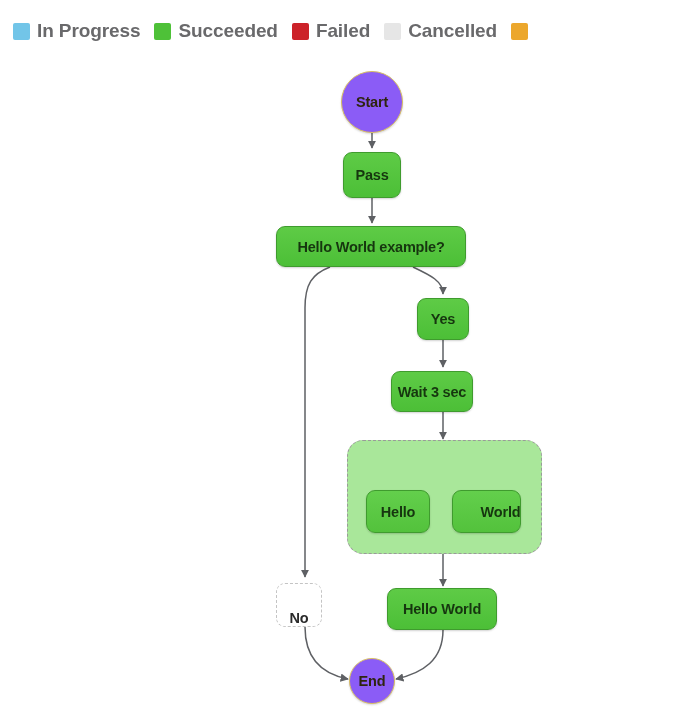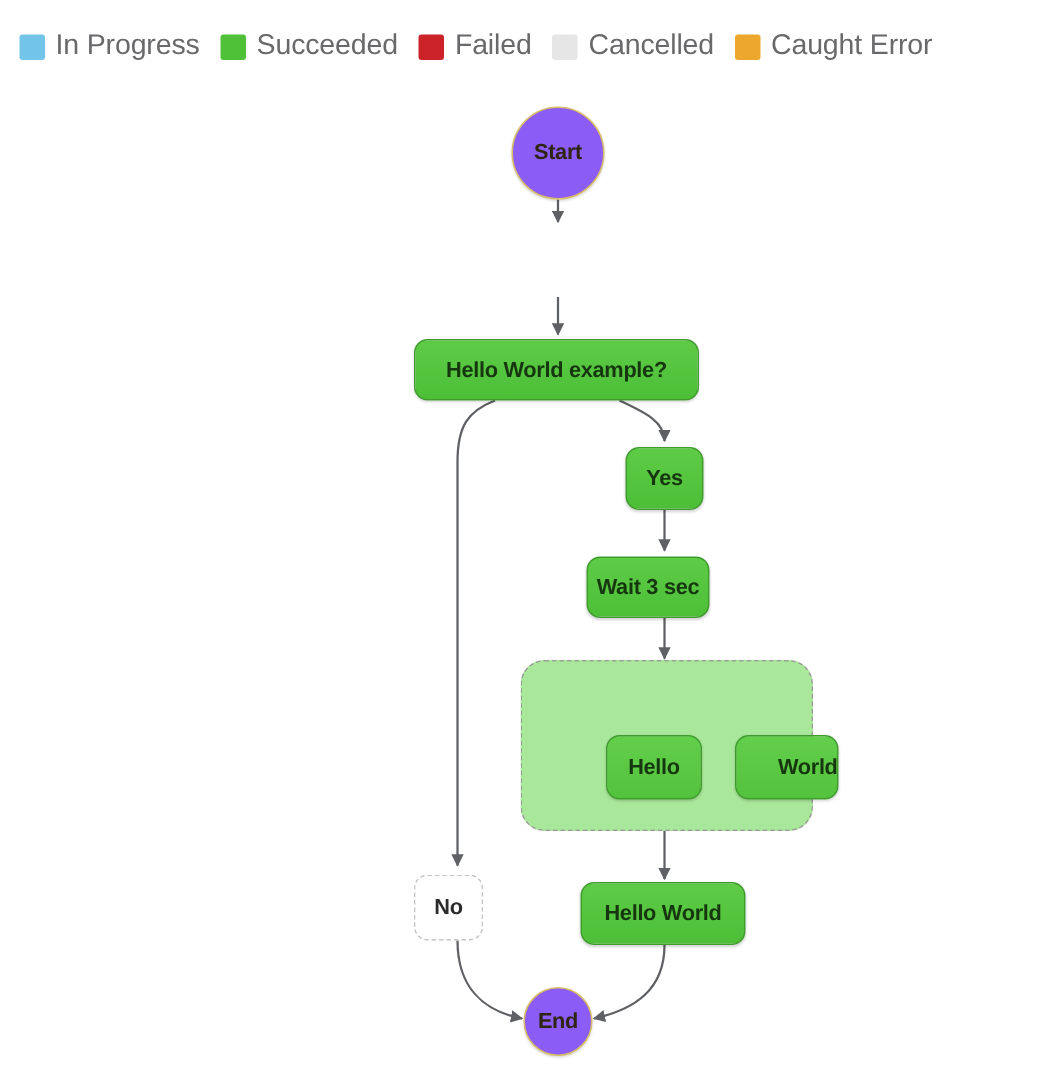--- a/index.html
+++ b/index.html
@@ -21,20 +21,21 @@
   #legend {
     position: absolute;
     left: 0;
     top: 0;
     width: 700px;
     height: 62px;
     display: flex;
     align-items: center;
     padding-left: 13px;
     box-sizing: border-box;
+    font-weight: bold;
   }
   .legend-item {
     display: flex;
     align-items: center;
     margin-right: 14px;
     white-space: nowrap;
   }
   .legend-swatch {
     width: 17px;
     height: 17px;
@@ -83,34 +84,34 @@
     background: linear-gradient(180deg, #5ecb46 0%, #4cbf37 100%);
     border: 1.3px solid #3f9b2e;
     border-radius: 9px;
     box-shadow: 0 1px 2px rgba(0,0,0,0.18);
   }
   .node-inner-task {
     background: linear-gradient(180deg, #63cf4c 0%, #53c23c 100%);
     border: 1.3px solid #3f9b2e;
     border-radius: 9px;
     box-shadow: 0 1px 2px rgba(0,0,0,0.18);
-    margin-left: 38px;
   }
   .node-terminal {
     background: #8b5cf6;
     border: 1.3px solid #d9bf63;
     border-radius: 50%;
     color: #2e2410;
     box-shadow: 0 1px 2px rgba(0,0,0,0.16);
   }
   .node-skipped {
     background: #ffffff;
     border: 1.6px dashed #c4c4c4;
     border-radius: 9px;
     color: #2b2b2b;
+    align-items: flex-end;
   }
   .group-parallel {
     position: absolute;
     background: #a9e79a;
     border: 1.8px dashed #9a9a9a;
     border-radius: 16px;
     z-index: 1;
   }
 </style>
 </head>
@@ -128,21 +129,20 @@
   <div class="legend-item">
     <span class="legend-swatch" style="background:#cc2229"></span>
     <span class="legend-label">Failed</span>
   </div>
   <div class="legend-item">
     <span class="legend-swatch" style="background:#e6e6e6"></span>
     <span class="legend-label">Cancelled</span>
   </div>
   <div class="legend-item">
     <span class="legend-swatch" style="background:#eca72c"></span>
-    <span class="legend-label">Caught Error</span>
   </div>
 </div>
 
 <div id="graph">
 
   <div class="group-parallel" style="left:347px; top:378px; width:193px; height:112px;"></div>
 
   <svg id="edges" viewBox="0 0 700 660" width="700" height="660">
     <defs>
       <marker id="arrow" viewBox="0 0 10 10" refX="9" refY="5" markerWidth="5.5" markerHeight="5.5" orient="auto-start-reverse">
@@ -176,20 +176,23 @@
     <g fill="none" stroke="#3d4a3a" stroke-width="1.4">
       <path d="M 443 390 C 443 404 430 405 412 412 C 400 417 398 420 398 428"></path>
       <path d="M 443 390 C 443 404 457 405 474 412 C 486 417 487 420 487 428"></path>
     </g>
   </svg>
 
   <div class="node node-terminal" style="left:341px; top:9px; width:62px; height:62px;">
     <span>Start</span>
   </div>
 
+  <div class="node node-task" style="left:343px; top:90px; width:58px; height:46px;">
+    <span>Pass</span>
+  </div>
 
   <div class="node node-task" style="left:417px; top:236px; width:52px; height:42px;">
     <span>Yes</span>
   </div>
 
   <div class="node node-task" style="left:276px; top:164px; width:190px; height:41px;">
     <span>Hello World example?</span>
   </div>
 
   <div class="node node-task" style="left:391px; top:309px; width:82px; height:41px;">

